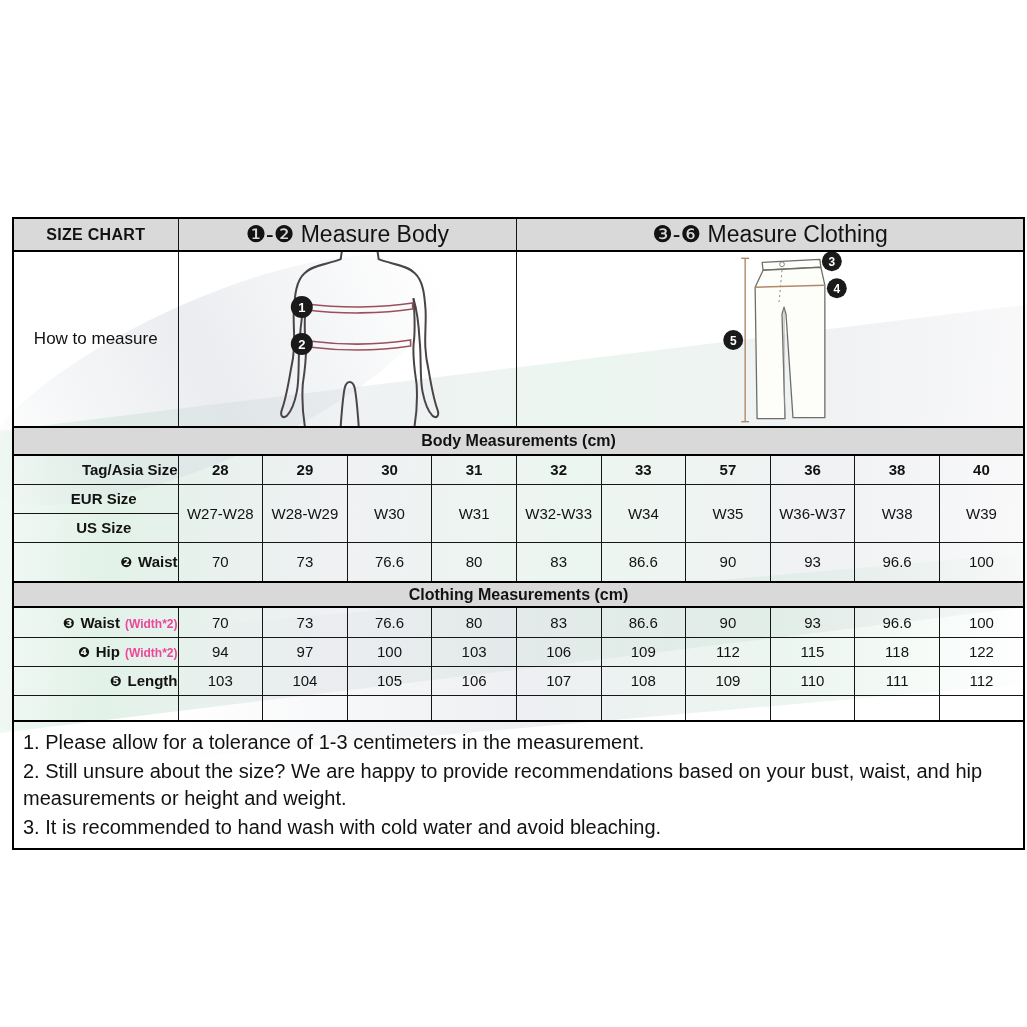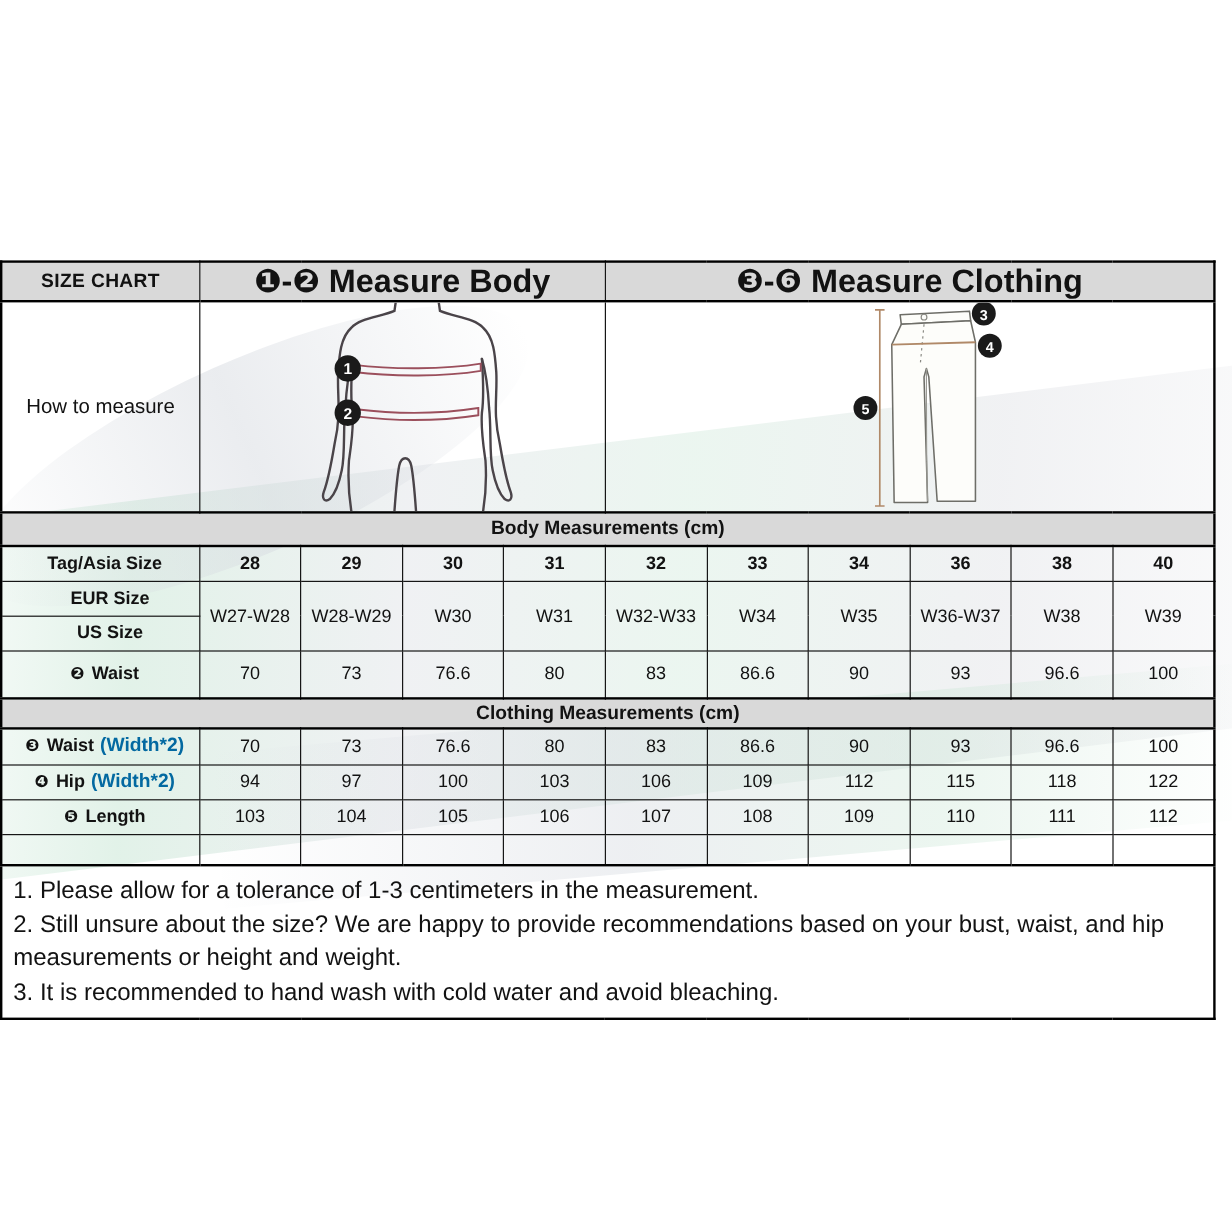--- a/index.html
+++ b/index.html
@@ -21,38 +21,38 @@
     top:300px;left:-40px;width:500px;height:160px;transform:rotate(-24deg);
     background:linear-gradient(90deg,rgba(225,228,232,0),rgba(214,218,224,.5),rgba(225,228,232,0));
     border-radius:50%;
   }
   .wm3{
     top:590px;left:180px;width:860px;height:130px;transform:rotate(-5deg);
     background:linear-gradient(95deg,rgba(224,226,231,0),rgba(216,220,226,.45) 40%,rgba(199,229,211,.35) 70%,rgba(224,226,231,0));
   }
 
   table.size-chart{
-    position:absolute;left:0;top:217px;width:1011px;z-index:1;
+    position:absolute;left:12px;top:217px;width:1011px;z-index:1;
     border-collapse:collapse;table-layout:fixed;
     border:2px solid #000;
   }
   td{
     border:1px solid #161616;
     text-align:center;vertical-align:middle;
     font-size:15px;padding:0;background:transparent;
     overflow:hidden;
   }
   .gray{background:#d9d9d9}
   .title-cell{font-size:16px;font-weight:bold;letter-spacing:.3px}
-  .measure-title{font-size:27px;font-weight:bold}
+  .measure-title{font-size:23px;font-weight:normal}
   .htm-cell{font-size:17px;font-weight:normal}
   .sect{font-weight:bold;font-size:16px;border-top:2px solid #000;border-bottom:2px solid #000}
-  .lbl{text-align:center;padding-left:7px;font-weight:bold;font-size:15px;white-space:nowrap}
+  .lbl{text-align:right;padding-left:7px;font-weight:bold;font-size:15px;white-space:nowrap}
   .cnum{font-size:14px;margin-right:6px}
-  .w2{color:#0369a1;font-size:16px;margin-left:5px;font-weight:bold}
+  .w2{color:#ec4899;font-size:12px;margin-left:5px;font-weight:bold}
   .bold-row td{font-weight:bold}
   .fig-cell{padding:0;position:relative}
   .fig-cell svg{display:block}
   .hdr-row td{border-bottom:2px solid #000}
   .empty-row td{border-bottom:2px solid #000}
   .notes-cell{
     text-align:left;padding:7px 9px 6px 9px;font-size:20px;line-height:1.38;
     border-left:none;border-right:none;border-bottom:none;
   }
   .notes-cell p{margin:0 0 1px 0}
@@ -149,21 +149,21 @@
   </tr>
 
   <tr class="bold-row" style="height:29px">
     <td class="lbl">Tag/Asia Size</td>
   <td class="bold">28</td>
         <td class="bold">29</td>
         <td class="bold">30</td>
         <td class="bold">31</td>
         <td class="bold">32</td>
         <td class="bold">33</td>
-        <td class="bold">34</td>
+        <td class="bold">57</td>
         <td class="bold">36</td>
         <td class="bold">38</td>
         <td class="bold">40</td>
       </tr>
 
   <tr style="height:29px">
     <td class="lbl" style="text-align:center;padding-left:16px">EUR Size</td>
   <td rowspan="2">W27-W28</td>
         <td rowspan="2">W28-W29</td>
         <td rowspan="2">W30</td>

